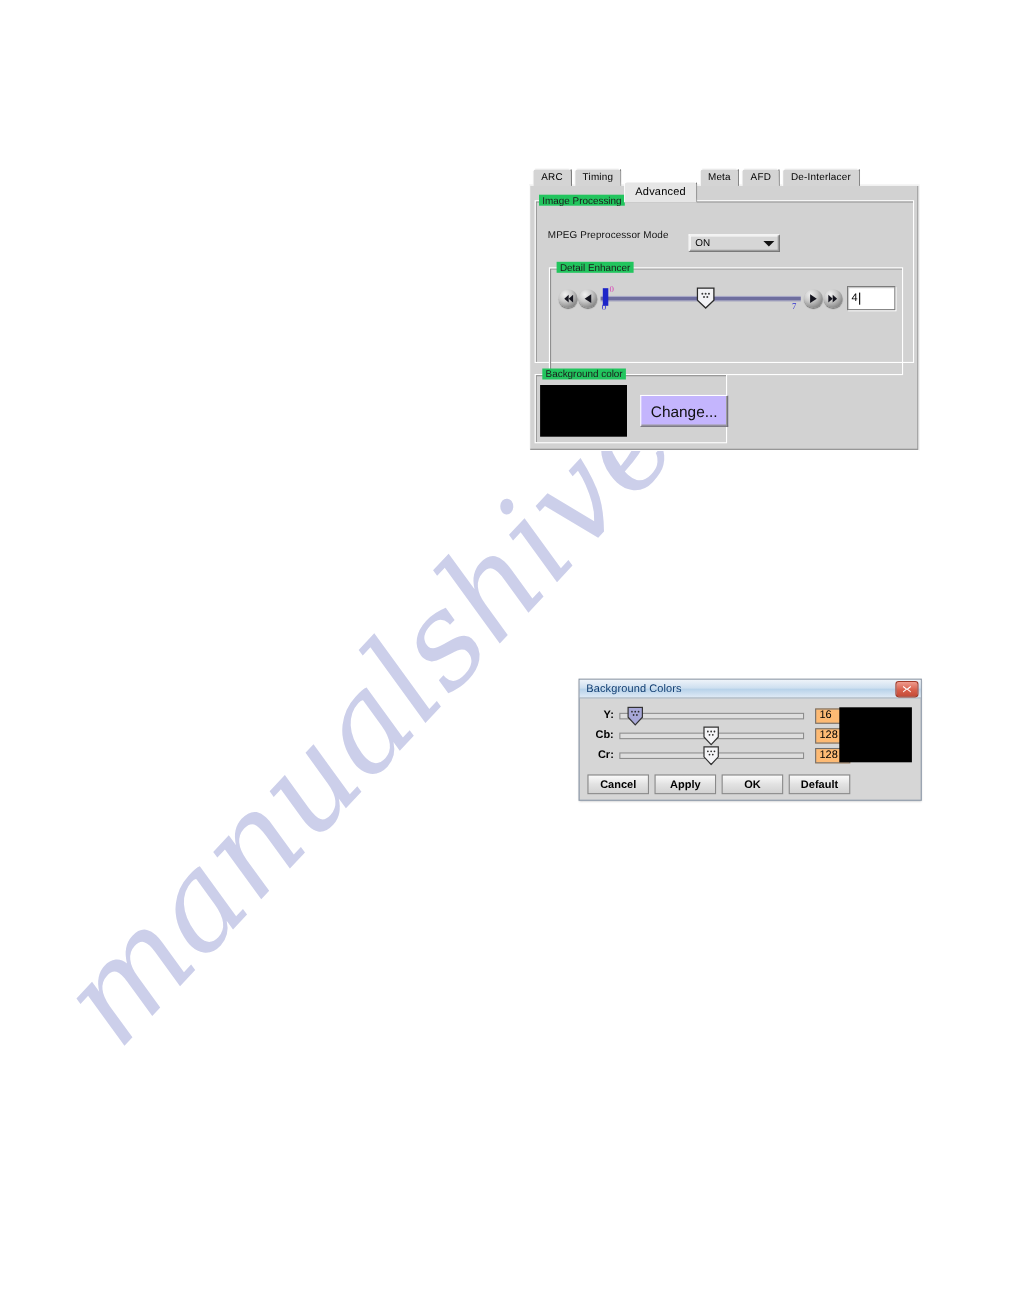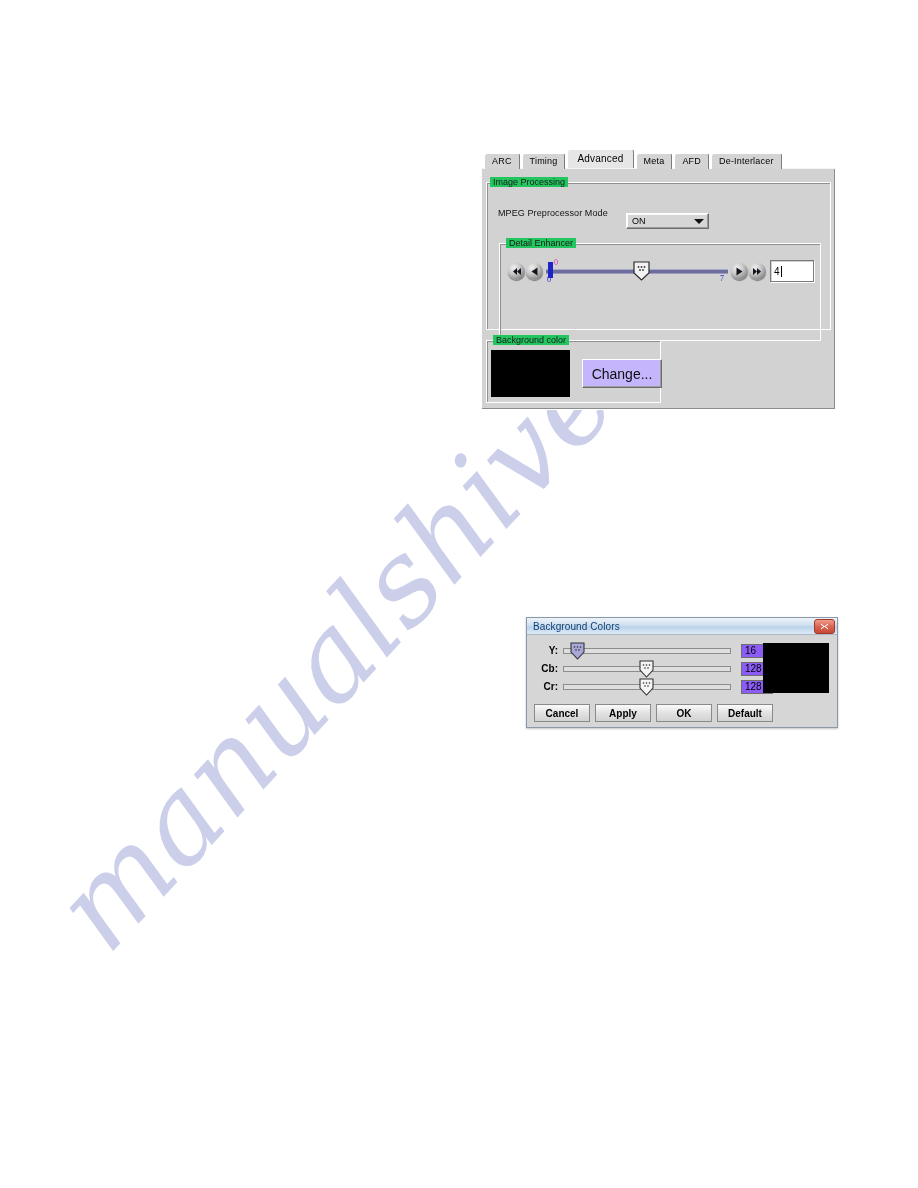--- a/index.html
+++ b/index.html
@@ -73,21 +73,21 @@
     position: relative;
     top: 1px;
     letter-spacing: .2px;
   }
   .tab.selected {
     height: 18px;
     line-height: 17px;
     background: #e6e6e6;
     font-size: 10px;
     z-index: 4;
-    top: 0;
+    top: 16px;
     border-color: #ffffff;
     border-right-color: #7d7d7d;
     padding: 0 9px;
   }
 
   
   #tab-content {
     background: #d2d2d2;
     border: 1px solid #ffffff;
     border-top-color: #f4f4f4;
@@ -369,21 +369,21 @@
   .dlg-thumb {
     position: absolute;
     width: 15px;
     height: 18px;
     top: 0px;
   }
   .dlg-value {
     width: 32px;
     height: 14px;
     margin-left: 10px;
-    background: #8b5cf6;
+    background: #fdba74;
     border: 1px solid #6f6f6f;
     font-size: 10px;
     color: #000;
     display: flex;
     align-items: center;
     padding-left: 3px;
     box-sizing: border-box;
     font-family: "Liberation Sans", sans-serif;
   }
   #dlg-preview {

